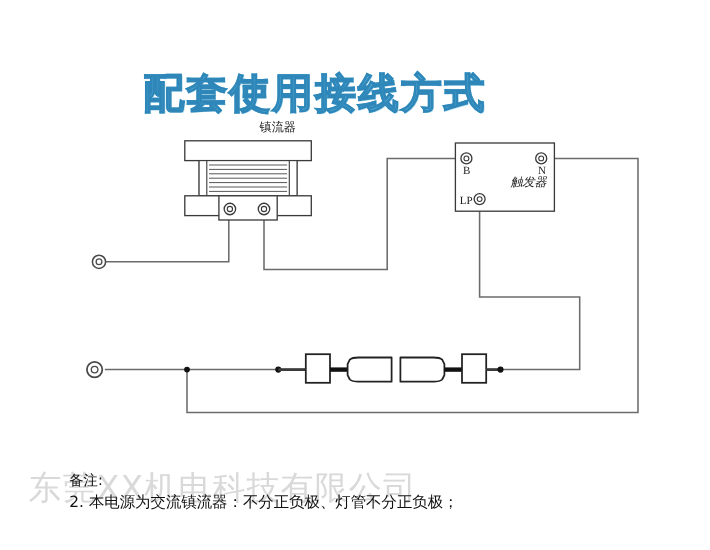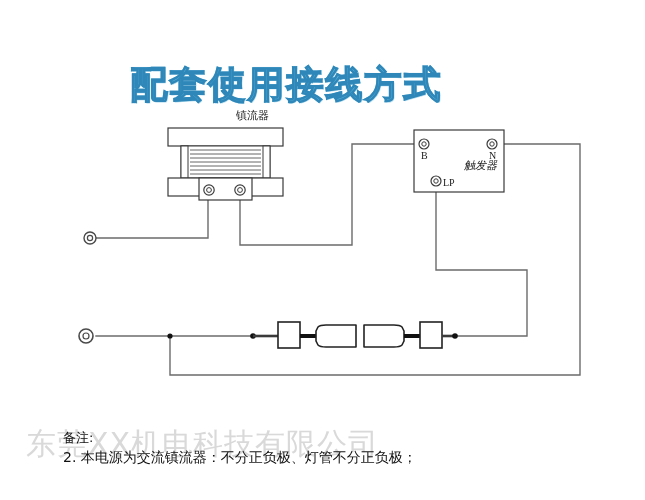--- a/index.html
+++ b/index.html
@@ -66,21 +66,21 @@
     font-family: "Liberation Serif", serif;
     font-size: 10px;
     color: #1b1b1b;
     white-space: nowrap;
   }
 
   #label-ballast { left: 196px; top: 108px; }
   #label-trigger { left: 424px; top: 158px; font-style: italic; }
   #label-b  { left: 421px; top: 150px; }
   #label-n  { left: 489px; top: 150px; }
-  #label-lp { left: 443px; top: 177px; }
+  #label-lp { left: 418px; top: 177px; }
 
   
   #notes {
     position: absolute;
     left: 63px;
     top: 428px;
     width: 560px;
     font-family: "DejaVu Sans", "Liberation Sans", sans-serif;
     color: #111111;
     z-index: 4;

